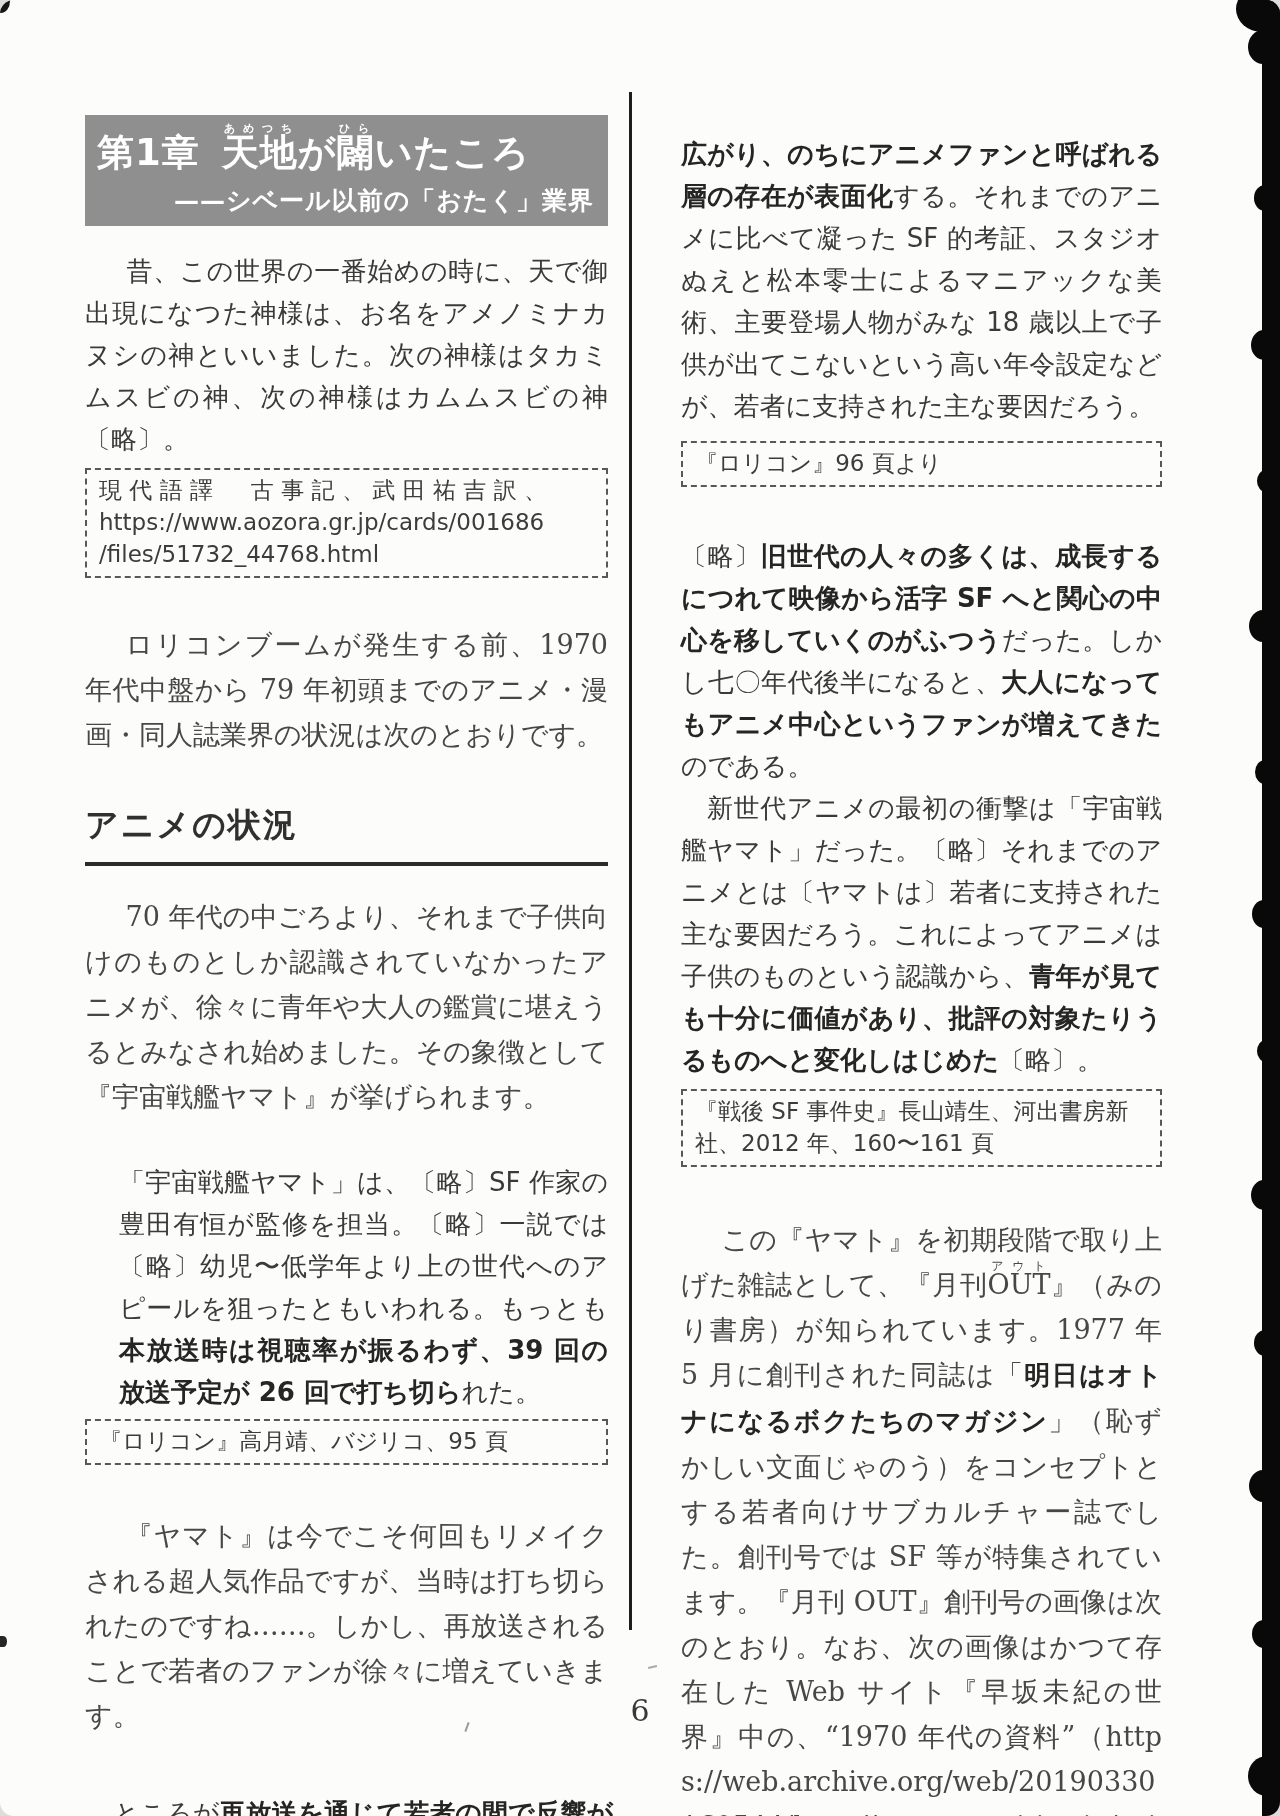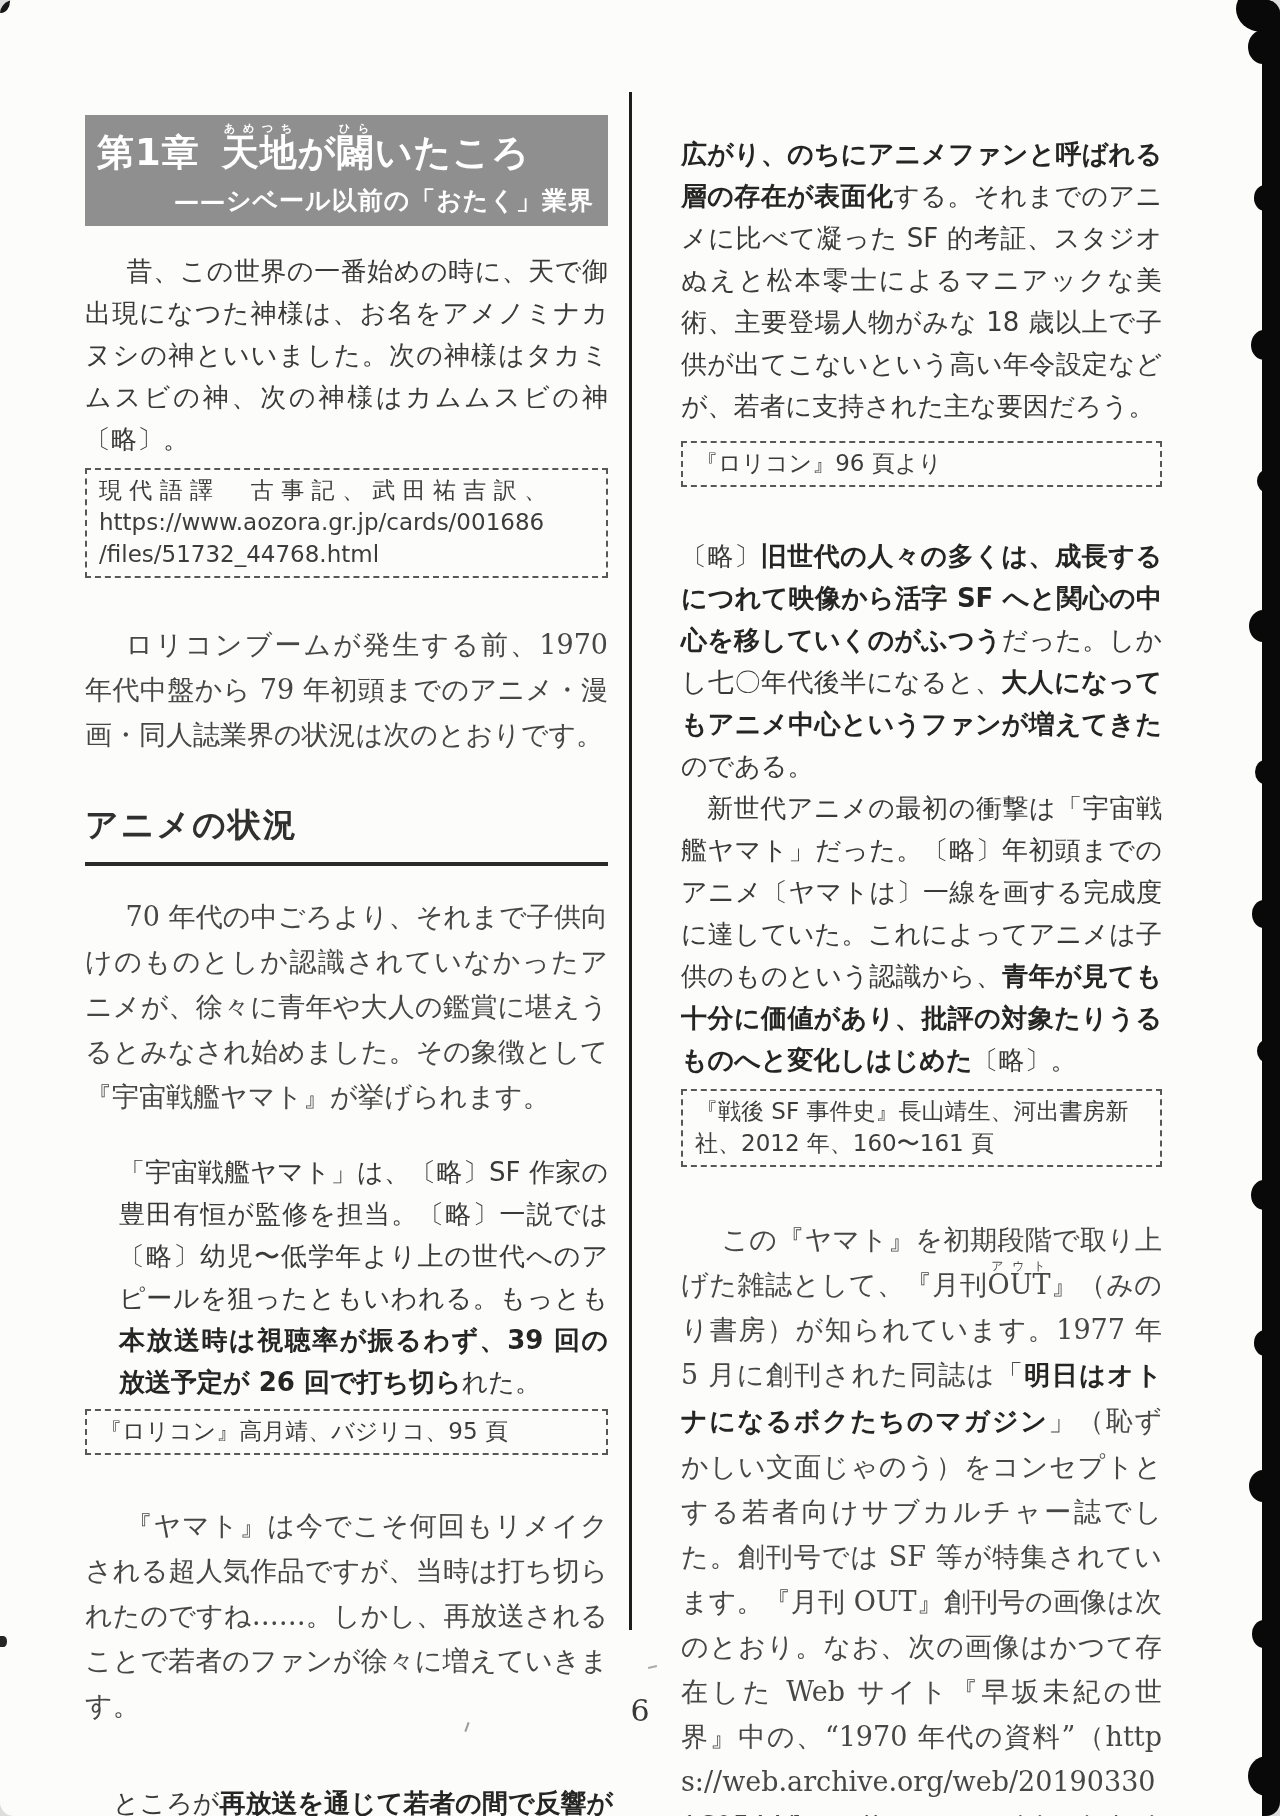--- a/index.html
+++ b/index.html
@@ -31,21 +31,21 @@
   .spaced{letter-spacing:0.32em;}
 
   .section-heading{font-family:"DejaVu Serif",serif;font-size:33px;color:#303030;
     border-bottom:4px solid #2b2b2b;padding-bottom:14px;margin-top:46px;letter-spacing:2px;}
 
   
   .kojiki{margin-top:24px;text-indent:1.6em;}
   .kojiki-box{margin-top:8px;}
   .intro{margin-top:44px;text-indent:1.5em;}
   .anime-para{margin-top:16px;text-indent:1.5em;}
-  .yamato-quote{margin-top:32px;padding-left:34px;}
+  .yamato-quote{margin-top:42px;padding-left:34px;}
   .l95-box{margin-top:6px;}
   .comment-para{margin-top:48px;text-indent:1.5em;}
   .rebroadcast{margin-top:54px;padding-left:28px;white-space:nowrap;}
 
   
   .cont-quote{margin-top:133px;}
   .l96-box{margin-top:14px;}
   .sf-quote-p1{margin-top:48px;}
   .sf-quote-p2{text-indent:1em;}
   .sf-box{margin-top:8px;}
@@ -106,21 +106,21 @@
   </div>
 
   <div class="col-right">
 
     <p class="jp-gothic cont-quote"><b>広がり、のちにアニメファンと呼ばれる層の存在が表面化</b><span>する。それまでのアニメに比べて凝った SF 的考証、スタジオぬえと松本零士によるマニアックな美術、主要登場人物がみな 18 歳以上で子供が出てこないという高い年令設定などが、若者に支持された主な要因だろう。</span></p>
 
     <div class="src-box l96-box">『ロリコン』96 頁より</div>
 
     <p class="jp-gothic sf-quote-p1"><span>〔略〕</span><b>旧世代の人々の多くは、成長するにつれて映像から活字 SF へと関心の中心を移していくのがふつう</b><span>だった。しかし七〇年代後半になると、</span><b>大人になってもアニメ中心というファンが増えてきた</b><span>のである。</span></p>
 
-    <p class="jp-gothic sf-quote-p2"><span>新世代アニメの最初の衝撃は「宇宙戦艦ヤマト」だった。〔略〕年初頭までのアニメ〔ヤマトは〕一線を画する完成度に達していた。これによってアニメは子供のものという認識から、</span><b>青年が見ても十分に価値があり、批評の対象たりうるものへと変化しはじめた</b><span>〔略〕。</span></p>
+    <p class="jp-gothic sf-quote-p2"><span>新世代アニメの最初の衝撃は「宇宙戦艦ヤマト」だった。〔略〕それまでのアニメとは〔ヤマトは〕若者に支持された主な要因だろう。これによってアニメは子供のものという認識から、</span><b>青年が見ても十分に価値があり、批評の対象たりうるものへと変化しはじめた</b><span>〔略〕。</span></p>
 
     <div class="src-box sf-box">『戦後 SF 事件史』長山靖生、河出書房新社、2012 年、160〜161 頁</div>
 
     <p class="jp-serif out-para"><span>この『ヤマト』を初期段階で取り上げた雑誌として、『月刊</span><ruby><span>OUT</span><rt>アウト</rt></ruby><span>』（みのり書房）が知られています。1977 年 5 月に創刊された同誌は「</span><b class="gothic">明日はオトナになるボクたちのマガジン</b><span>」（恥ずかしい文面じゃのう）をコンセプトとする若者向けサブカルチャー誌でした。創刊号では SF 等が特集されています。『月刊 OUT』創刊号の画像は次のとおり。なお、次の画像はかつて存在した Web サイト『早坂未紀の世界』中の、“1970 年代の資料”（https://web.archive.org/web/20190330160544/http://www.geocities.jp/azicon1/1970_S.html）から引用したものです。</span></p>
 
   </div>
 
   <div class="page-num">6</div>
 
   <div class="scan-edge"></div>

